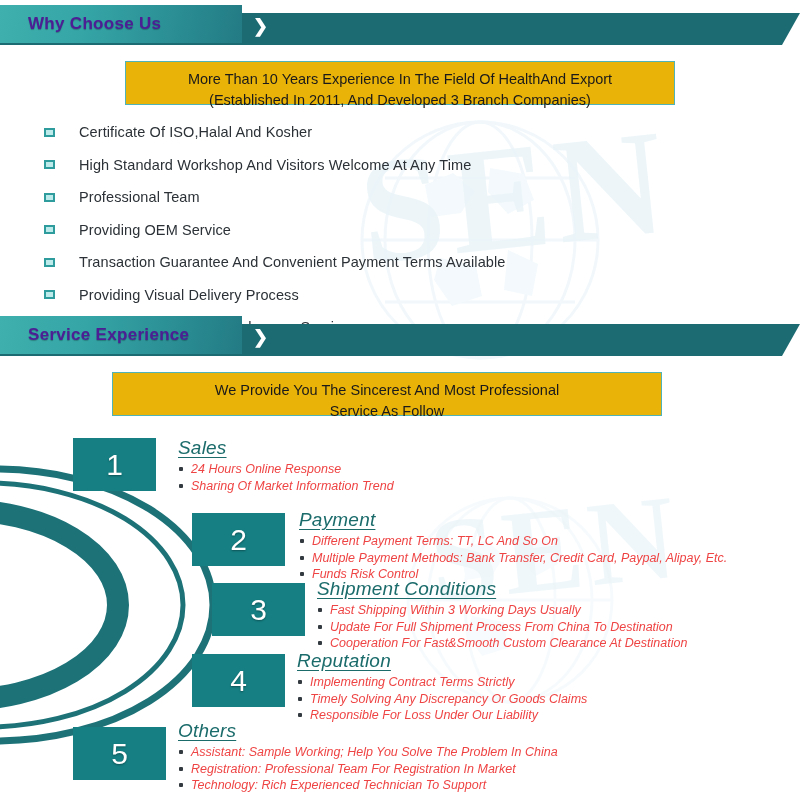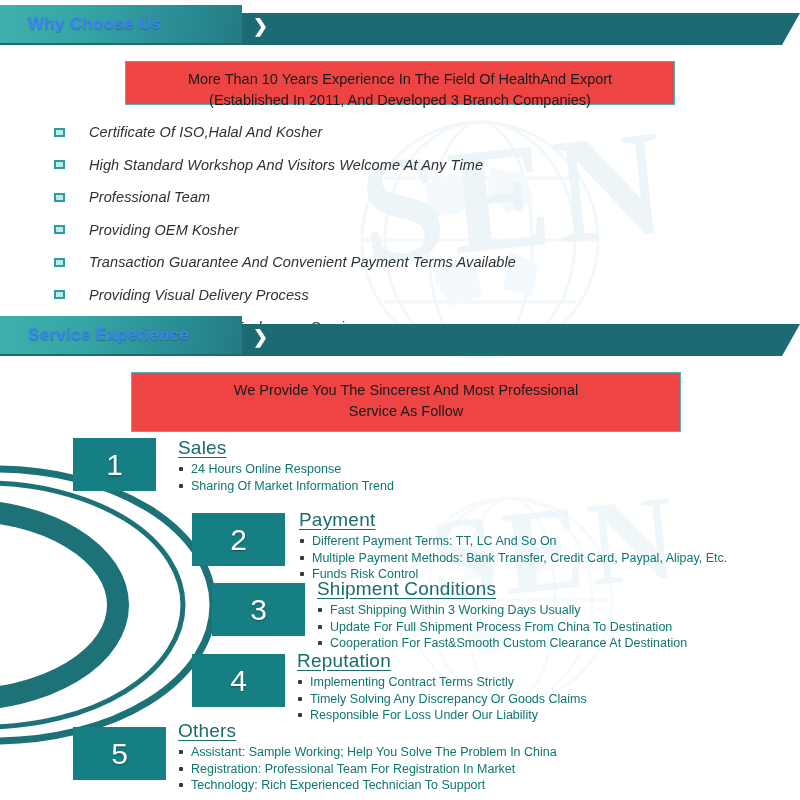--- a/index.html
+++ b/index.html
@@ -47,50 +47,50 @@
     background:#1d6b72;
     clip-path:polygon(0 0, 800px 0, 782px 32px, 0 32px);
   }
   .banner .lightbar{
     position:absolute;left:0;top:0;width:242px;height:38px;
     background:linear-gradient(100deg,#3fb0ad 0%,#35a5a6 35%,#2b8f95 70%,#237b84 100%);
   }
   .banner .btitle{
     position:absolute;left:0;top:0;width:242px;height:38px;
     display:flex;align-items:center;
-    color:#3b82f6;font-size:17px;font-weight:bold;
+    color:#4c1d95;font-size:17px;font-weight:bold;
     padding-left:28px;box-sizing:border-box;
     letter-spacing:.3px;
     text-shadow:0 1px 1px rgba(0,0,0,.25);
   }
   .banner .chev{
     position:absolute;left:253px;top:12px;
     color:#ffffff;font-size:18px;font-weight:bold;line-height:1;
   }
   #banner-why{top:5px;}
   #banner-service{top:316px;}
 
   
   .infobox{
     position:absolute;
-    background:#ef4444;
+    background:#eab308;
     border:1px solid #4fb3b8;
     box-sizing:border-box;
     text-align:center;
     color:#1a1a1a;
     font-size:14.5px;
     line-height:21px;
     padding:7px 10px;
     z-index:3;
   }
   #infobox-why{left:125px;top:61px;width:550px;height:44px;}
-  #infobox-service{left:131px;top:372px;width:550px;height:60px;}
-
-  
-  .feature-list{position:absolute;left:54px;top:121px;z-index:3;font-style:italic;}
+  #infobox-service{left:112px;top:372px;width:550px;height:44px;}
+
+  
+  .feature-list{position:absolute;left:44px;top:121px;z-index:3;}
   .feature-item{display:flex;align-items:center;height:22px;margin-bottom:10.5px;}
   .sqbullet{
     width:11px;height:9px;box-sizing:border-box;
     border:2px solid #2e9c9c;
     background:#bdeaea;
     flex:0 0 auto;margin-right:24px;
   }
   .feature-text{
     font-size:14.5px;color:#2b3136;white-space:nowrap;letter-spacing:.1px;
   }
@@ -98,33 +98,33 @@
   
   .srow{position:absolute;z-index:4;}
   .numbox{
     position:absolute;
     background:#157f83;
     color:#ffffff;
     display:flex;align-items:center;justify-content:center;
     font-size:30px;font-weight:normal;
     text-shadow:0 1px 2px rgba(0,0,0,.35);
   }
-  .scontent{position:absolute;}
+  .scontent{position:absolute;font-style:italic;}
   .stitle{
     font-size:19px;color:#1b6b6b;
     text-decoration:underline;
     text-underline-offset:3px;
     letter-spacing:.2px;
     margin-bottom:2px;
     white-space:nowrap;
   }
   .sbullets{list-style:none;margin:0;padding:0;}
   .sbullets li{
     position:relative;
-    font-size:12.5px;color:#0f766e;
+    font-size:12.5px;color:#ef4444;
     line-height:16.5px;
     padding-left:13px;
     white-space:nowrap;
   }
   .sbullets li:before{
     content:"";position:absolute;left:1px;top:6px;
     width:4px;height:4px;background:#333a40;border-radius:1px;
   }
 
   #srow-1 .numbox{left:73px;top:438px;width:83px;height:53px;}
@@ -204,21 +204,21 @@
     <div class="feature-item">
       <span class="sqbullet"></span>
       <span class="feature-text">High Standard Workshop And Visitors Welcome At Any Time</span>
     </div>
     <div class="feature-item">
       <span class="sqbullet"></span>
       <span class="feature-text">Professional Team</span>
     </div>
     <div class="feature-item">
       <span class="sqbullet"></span>
-      <span class="feature-text">Providing OEM Kosher</span>
+      <span class="feature-text">Providing OEM Service</span>
     </div>
     <div class="feature-item">
       <span class="sqbullet"></span>
       <span class="feature-text">Transaction Guarantee And Convenient Payment Terms Available</span>
     </div>
     <div class="feature-item">
       <span class="sqbullet"></span>
       <span class="feature-text">Providing Visual Delivery Process</span>
     </div>
     <div class="feature-item">

